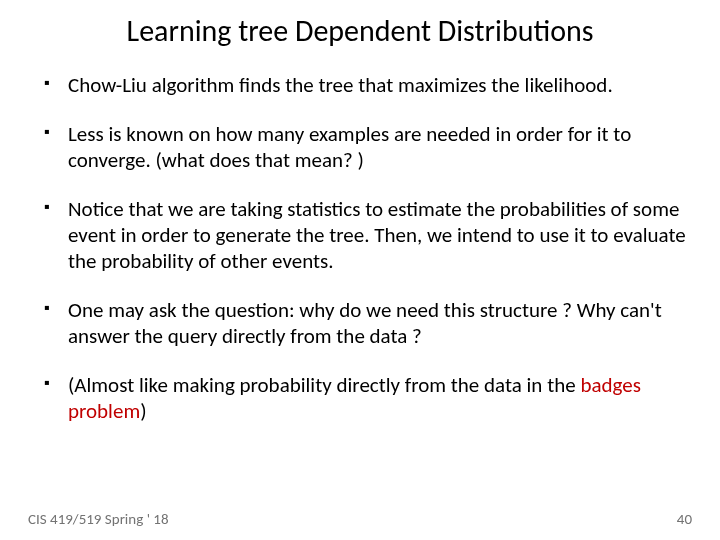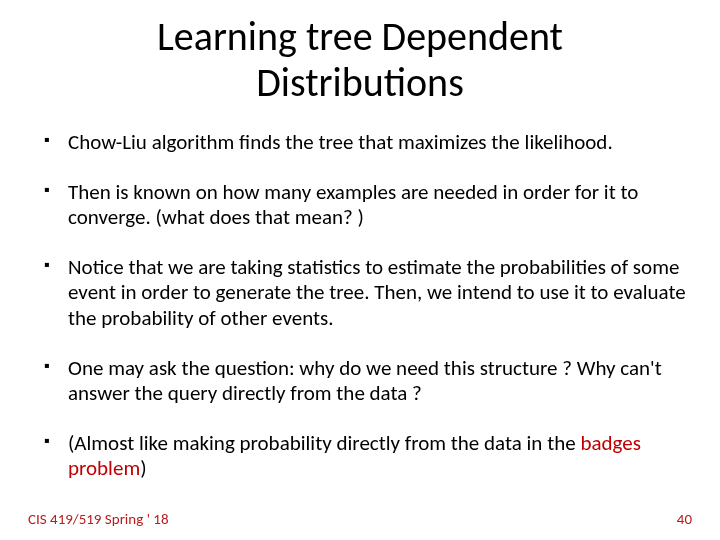--- a/index.html
+++ b/index.html
@@ -6,21 +6,21 @@
   html, body { width: 720px; height: 540px; overflow: hidden; }
   body {
     font-family: Calibri, "Segoe UI", Arial, sans-serif;
     background: #ffffff;
     color: #000000;
     position: relative;
     padding: 14px 28px 0 28px;
   }
   .title {
     text-align: center;
-    font-size: 40px;
+    font-size: 30px;
     font-weight: 400;
     line-height: 1.15;
     margin-bottom: 18px;
     padding: 0 60px;
   }
   ul.bullets {
     list-style: none;
     padding-left: 40px;
   }
   ul.bullets > li {
@@ -42,34 +42,34 @@
   .ul { text-decoration: underline; }
   .red { color: #c00000; }
   .footer {
     position: absolute;
     bottom: 12px;
     left: 28px;
     right: 28px;
     display: flex;
     justify-content: space-between;
     font-size: 15px;
-    color: #b91c1c;
+    color: #737373;
   }
 </style>
 </head>
 <body>
 
 <h1 class="title">Learning tree Dependent Distributions</h1>
 
 <ul class="bullets">
   <li>
     <span>Chow-Liu algorithm finds the tree that  maximizes the likelihood.</span>
   </li>
   <li>
-    <span>Then is known on how many examples are needed in order for it to converge.  (what does that mean? )</span>
+    <span>Less is known on how many examples are needed in order for it to converge.  (what does that mean? )</span>
   </li>
   <li>
     <span>Notice that we are taking statistics to estimate the probabilities of some event in order to generate the tree. Then, we intend to use it to evaluate the probability of other events.</span>
   </li>
   <li>
     <span>One may ask the question: why do we need this structure ? Why can't  answer the query directly from the data ?</span>
   </li>
   <li>
     <span>(Almost like making probability directly from the data in the </span><span class="red">badges problem</span><span>)</span>
   </li>

